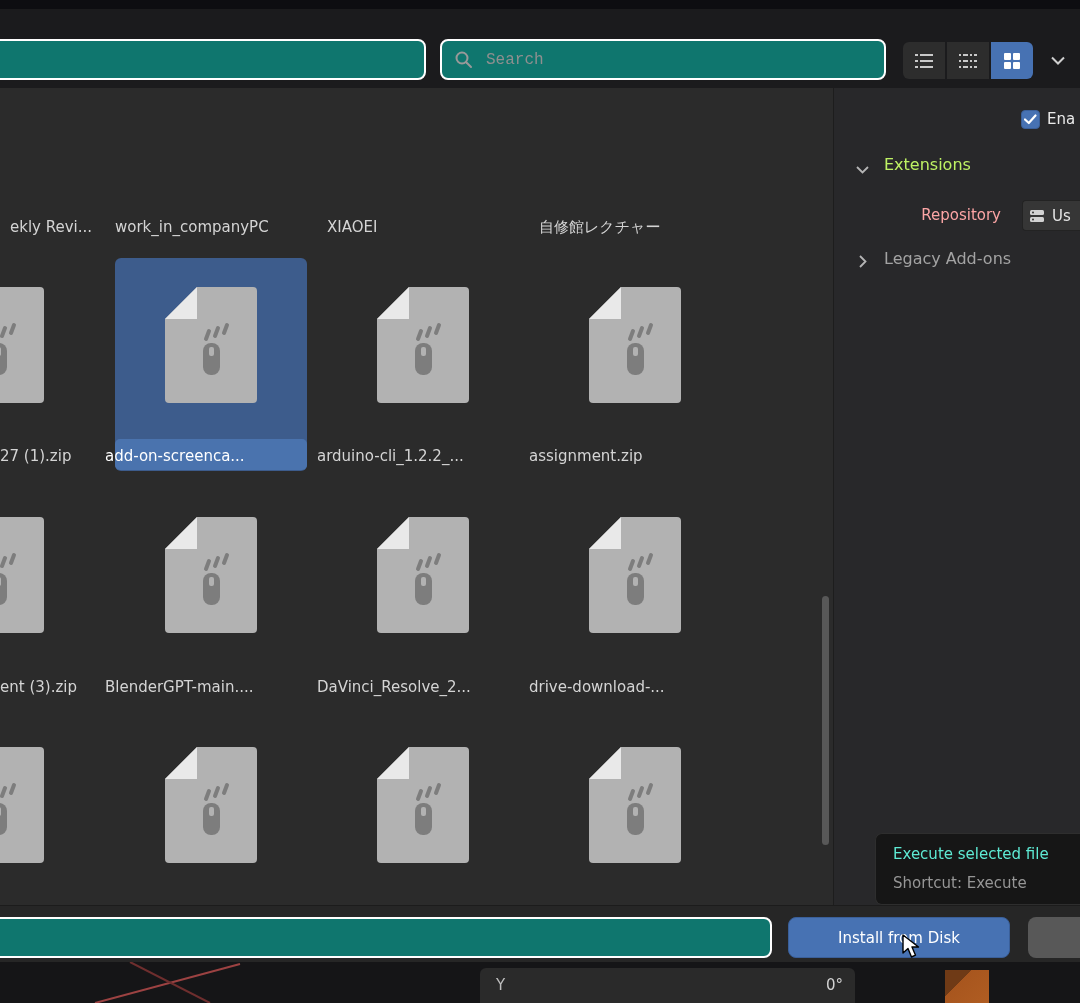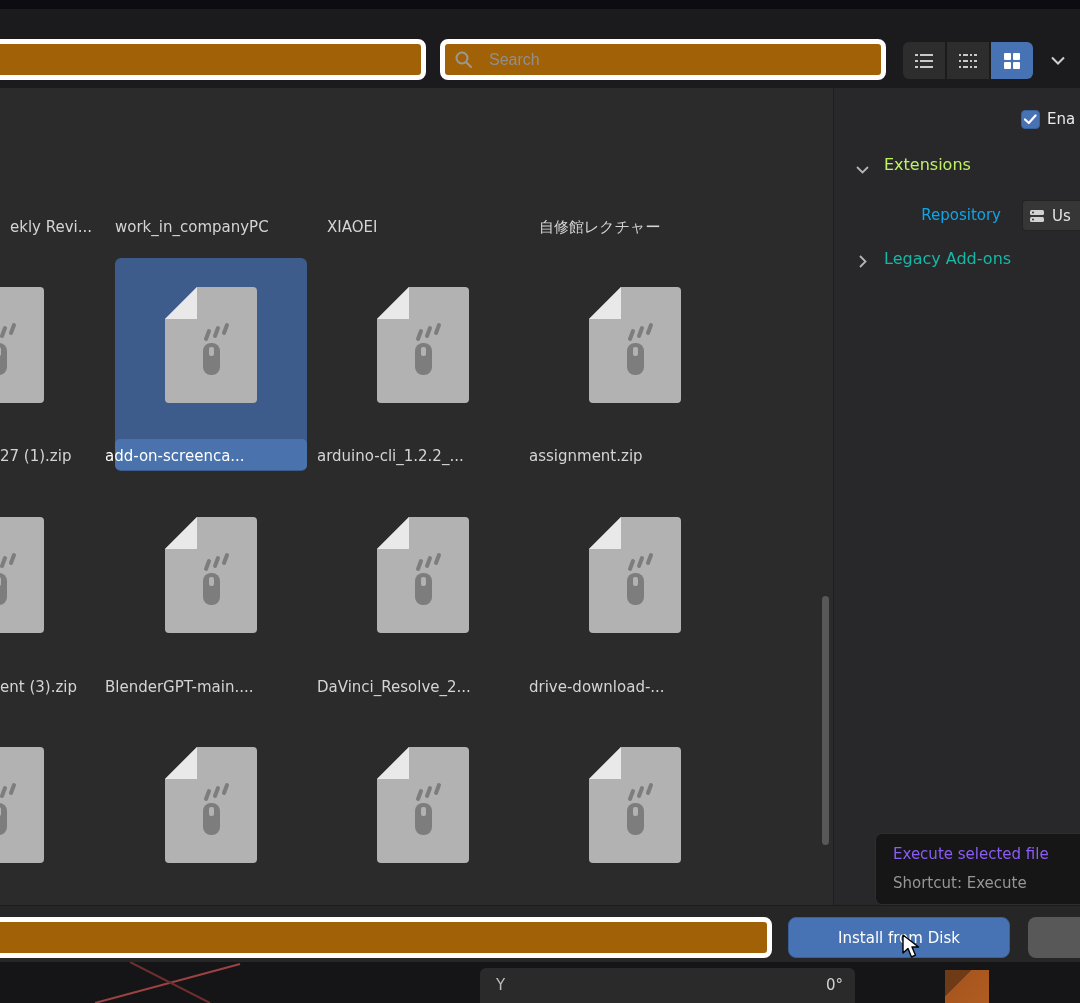--- a/index.html
+++ b/index.html
@@ -4,22 +4,22 @@
 <style>
   * { margin:0; padding:0; box-sizing:border-box; }
   html,body { width:1080px; height:1003px; background:#1a1a1a;
     font-family:"DejaVu Sans", sans-serif; }
   #app { position:relative; width:1080px; height:1003px; overflow:hidden; background:#2b2b2b; }
   .abs { position:absolute; }
 
   
   .topstrip { left:0; top:0; width:1080px; height:9px; background:#0d0d11; }
   .header { left:0; top:9px; width:1080px; height:79px; background:#1b1b1d; }
-  .field { background:#a16207; border:5px solid #ffffff; border-radius:8px;
-    color:#d8d8d8; font-size:16px; font-family:Liberation Sans, sans-serif; }
+  .field { background:#0f766e; border:2px solid #ffffff; border-radius:8px;
+    color:#d8d8d8; font-size:16px; font-family:Liberation Mono, monospace; }
   input.field { outline:none; }
   .path-input { position:absolute; left:-16px; top:30px; width:442px; height:41px; padding:0 14px; }
   .search-wrap { position:absolute; left:440px; top:30px; width:446px; height:41px; }
   .search-input { width:100%; height:100%; padding:0 14px 0 44px; }
   .search-input::placeholder { color:#8f8f8f; }
   .search-icon { position:absolute; left:14px; top:11px; }
   .viewbtns { position:absolute; left:903px; top:33px; display:flex; gap:2px; }
   .vbtn { width:42px; height:37px; background:#2d2d2d; display:flex; align-items:center; justify-content:center; cursor:default; }
   .vbtn.first { border-radius:6px 0 0 6px; }
   .vbtn.last { border-radius:0 6px 6px 0; }
@@ -48,32 +48,32 @@
   .sel-tile { left:115px; top:170px; width:192px; height:213px; background:#3d5c8c; border-radius:6px; }
   .sel-strip { left:115px; top:351px; width:192px; height:31px; background:#4a73ae; border-radius:5px; }
   .scrollbar { left:822px; top:508px; width:7px; height:249px; background:#585858; border-radius:4px; }
 
   
   .sb-check { left:1021px; top:110px; width:19px; height:19px; background:#4772b3;
     border:1px solid #3a5f99; border-radius:4px; display:flex; align-items:center; justify-content:center; }
   .sb-check-label { left:1047px; top:110px; font-size:15px; line-height:19px; color:#eaeaea; white-space:nowrap; }
   .ext-chev { left:856px; top:159px; }
   .ext-label { left:884px; top:155px; font-size:16px; line-height:20px; color:#bef264; }
-  .repo-label { left:855px; top:207px; width:146px; text-align:right; font-size:15px; line-height:17px; color:#0ea5e9; }
+  .repo-label { left:855px; top:207px; width:146px; text-align:right; font-size:15px; line-height:17px; color:#fca5a5; }
   .repo-widget { left:1022px; top:200px; width:60px; height:31px; background:#363636;
     border:1px solid #232323; border-right:none; border-radius:4px 0 0 4px;
     display:flex; align-items:center; gap:7px; padding-left:6px; }
   .repo-value { font-size:15px; color:#e5e5e5; }
   .legacy-chev { left:859px; top:253px; }
-  .legacy-label { left:884px; top:249px; font-size:16px; line-height:20px; color:#14b8a6; }
+  .legacy-label { left:884px; top:249px; font-size:16px; line-height:20px; color:#a3a3a3; }
 
   
   .tooltip { left:875px; top:833px; width:205px; height:72px; background:#161616;
     border:1px solid #2e2e2e; border-right:none; border-radius:7px 0 0 7px; padding:9px 0 0 17px; }
-  .tooltip-title { font-size:15px; color:#8b5cf6; line-height:22px; white-space:nowrap; }
+  .tooltip-title { font-size:15px; color:#5eead4; line-height:22px; white-space:nowrap; }
   .tooltip-shortcut { font-size:15px; color:#969696; line-height:22px; margin-top:7px; white-space:nowrap; }
 
   
   .footer { left:0; top:905px; width:1080px; height:57px; background:#262626; border-top:1px solid #1c1c1c; }
   .filename-input { position:absolute; left:-12px; top:917px; width:784px; height:41px; padding:0 14px; }
   .install-btn { position:absolute; left:788px; top:917px; width:222px; height:41px; background:#4772b3;
     border:1px solid #3a5f99; border-radius:8px; color:#ffffff; font-size:15px;
     display:flex; align-items:center; justify-content:center; font-family:"DejaVu Sans",sans-serif; }
   .partial-btn { position:absolute; left:1028px; top:917px; width:60px; height:41px; background:#585858;
     border-radius:8px; }

